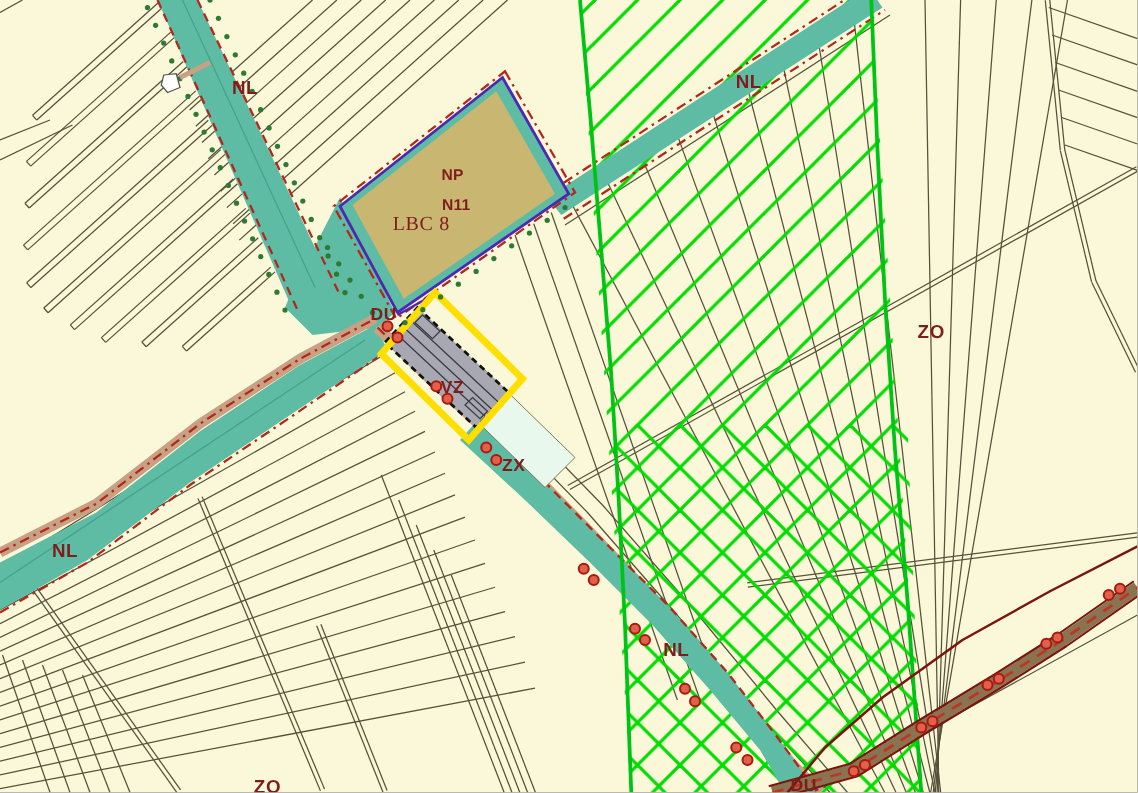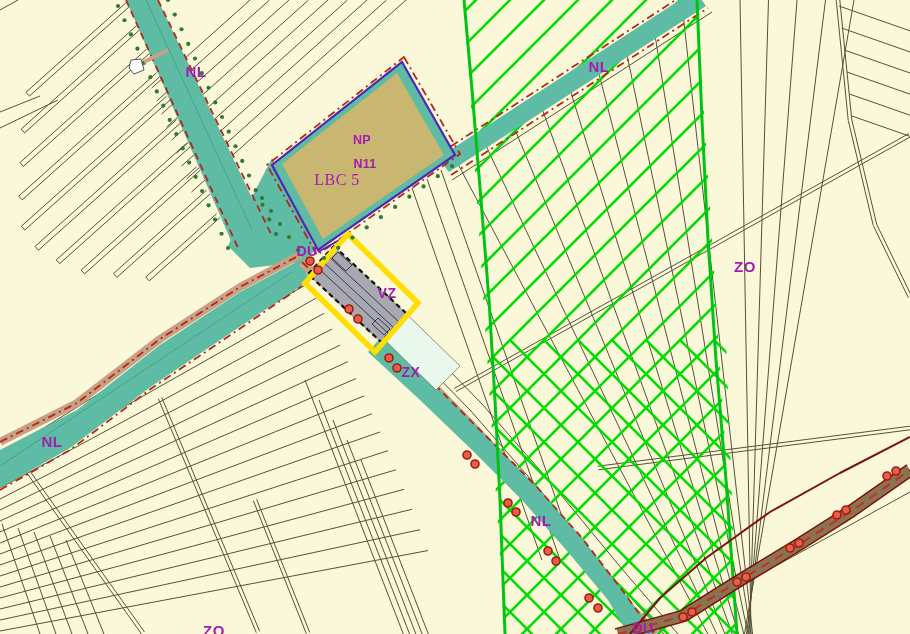--- a/index.html
+++ b/index.html
@@ -1,19 +1,19 @@
 <!DOCTYPE html>
 <html style="--cream: #FBF8D9; --teal: #5EBBA4; --tealLine: #46A18D; --khaki: #C9B671; --purple: #4D28B0; --red: #B3271B; --brightRed: #BE3526; --maroon: #7A150E; --roadBrown: #8A7350; --tan: #C8A185; --mint: #E9F8EC; --mintEdge: #7B7B55; --gray: #A8A8B2; --grayDark: #3A3A44; --yellow: #FFDE00; --hatch: #00DC00; --hatchEdge: #00C414; --tree: #2F7A33; --parcel: #56513A; --circleFill: #E0604A; --circleStroke: #A81A0F; --white: #FFFFFF;"><head>
 <meta charset="utf-8">
 <style>
   html,body{margin:0;padding:0;background:#888;}
   .stage{position:relative;width:910px;height:634px;overflow:hidden;background:var(--cream,#FBF8D9);font-family:"Liberation Sans",sans-serif;}
   .stage svg{position:absolute;left:0;top:0;}
   #labels{position:absolute;left:0;top:0;width:100%;height:100%;pointer-events:none;}
-  .lbl{position:absolute;transform:translate(-50%,-50%);font:700 14px "Liberation Sans",sans-serif;color:#a21caf;white-space:nowrap;letter-spacing:0.5px;}
+  .lbl{position:absolute;transform:translate(-50%,-50%);font:700 14px "Liberation Sans",sans-serif;color:#7f1d1d;white-space:nowrap;letter-spacing:0.5px;}
   .lbl-big{font-size:15px;}
   .lbl-small{font-size:12.5px;letter-spacing:0.2px;}
   .lbl-serif{font:400 16px "Liberation Serif",serif;letter-spacing:0.5px;}
 </style>
 </head>
 <body>
 
 <div class="stage">
   <svg id="map" width="910" height="634" viewBox="0 0 910 634">
     <defs>
@@ -269,19 +269,19 @@
   </svg>
   <div id="labels">
       <div class="lbl lbl-big" style="left: 196px; top: 71px;">NL</div>
       <div class="lbl lbl-big" style="left: 599px; top: 66px;">NL</div>
       <div class="lbl lbl-big" style="left: 52px; top: 441px;">NL</div>
       <div class="lbl lbl-big" style="left: 541px; top: 520px;">NL</div>
       <div class="lbl lbl-big" style="left: 745px; top: 266px;">ZO</div>
       <div class="lbl lbl-big" style="left: 214px; top: 630px;">ZO</div>
       <div class="lbl" style="left: 307px; top: 251px;">DU</div>
       <div class="lbl" style="left: 643px; top: 628px;">DU</div>
-      <div class="lbl" style="left: 362px; top: 293px; margin-left: 25px;">VZ</div>
+      <div class="lbl" style="left: 362px; top: 309px;">VZ</div>
       <div class="lbl" style="left: 411px; top: 356px; margin-top: 16px;">ZX</div>
       <div class="lbl lbl-small" style="left: 362px; top: 140px;">NP</div>
       <div class="lbl lbl-small" style="left: 365px; top: 164px; text-align: right;">N11</div>
-      <div class="lbl lbl-serif" style="left: 337px; top: 180px;">LBC 5</div>
+      <div class="lbl lbl-serif" style="left: 337px; top: 180px;">LBC 8</div>
     </div>
 </div>
 
 </body></html>

